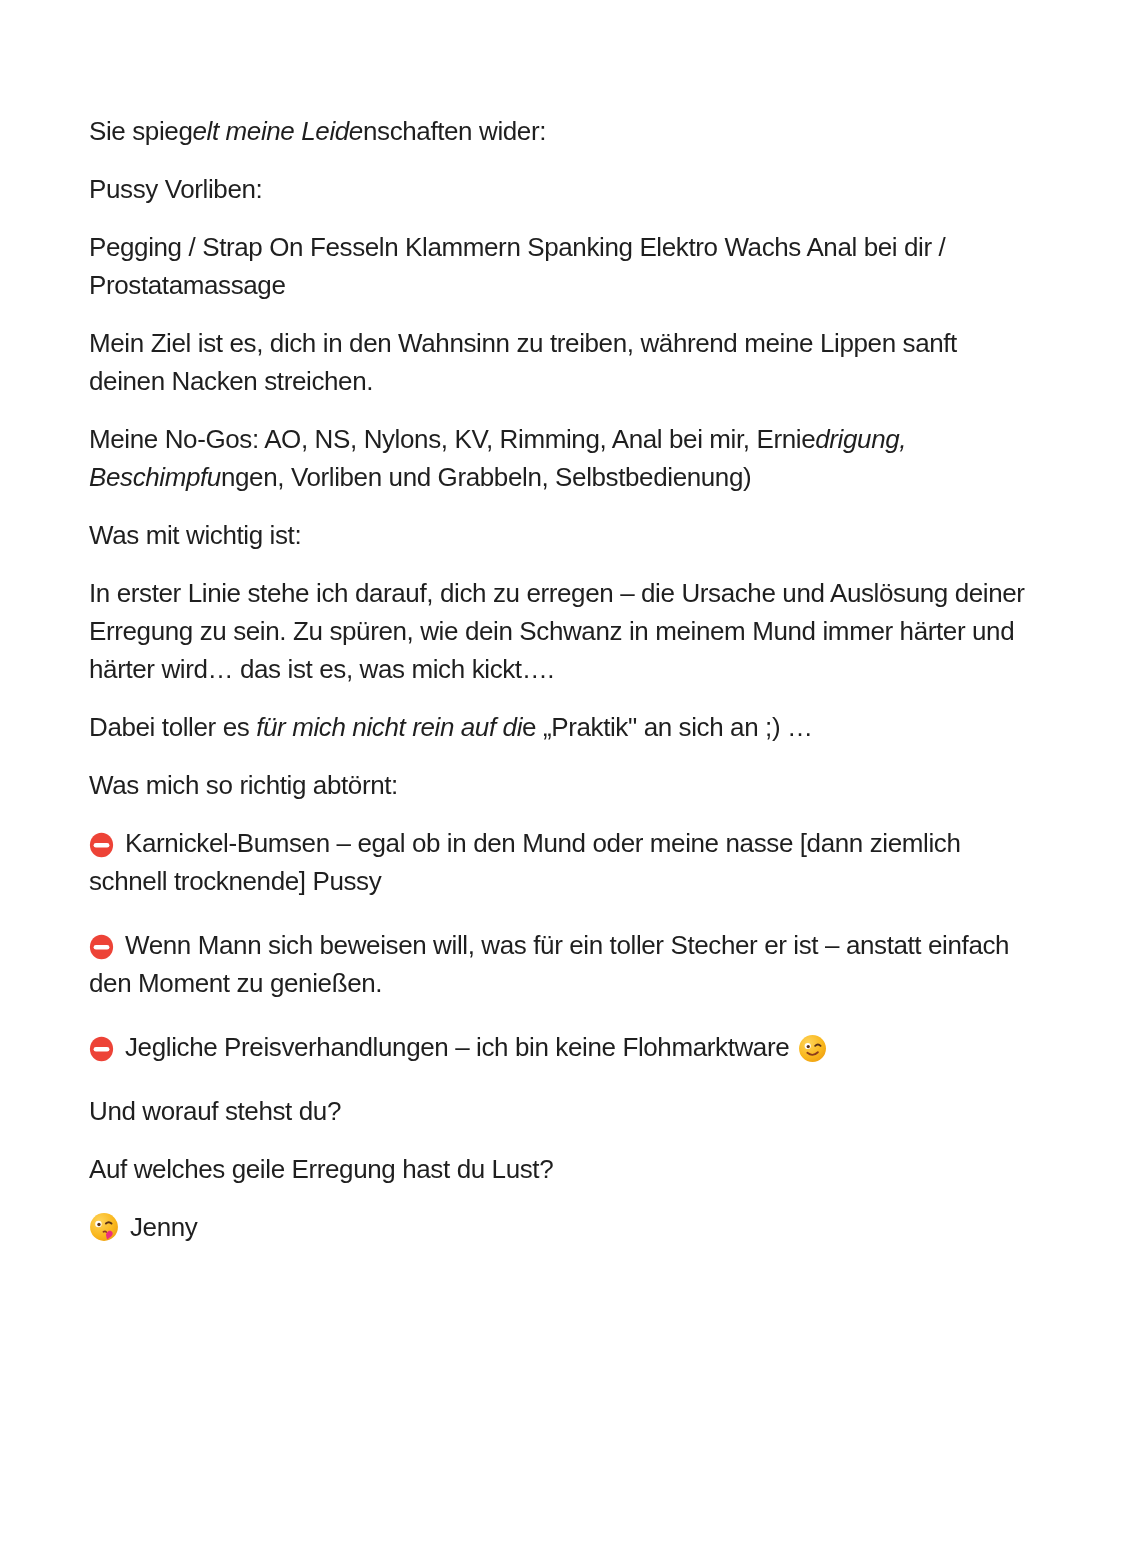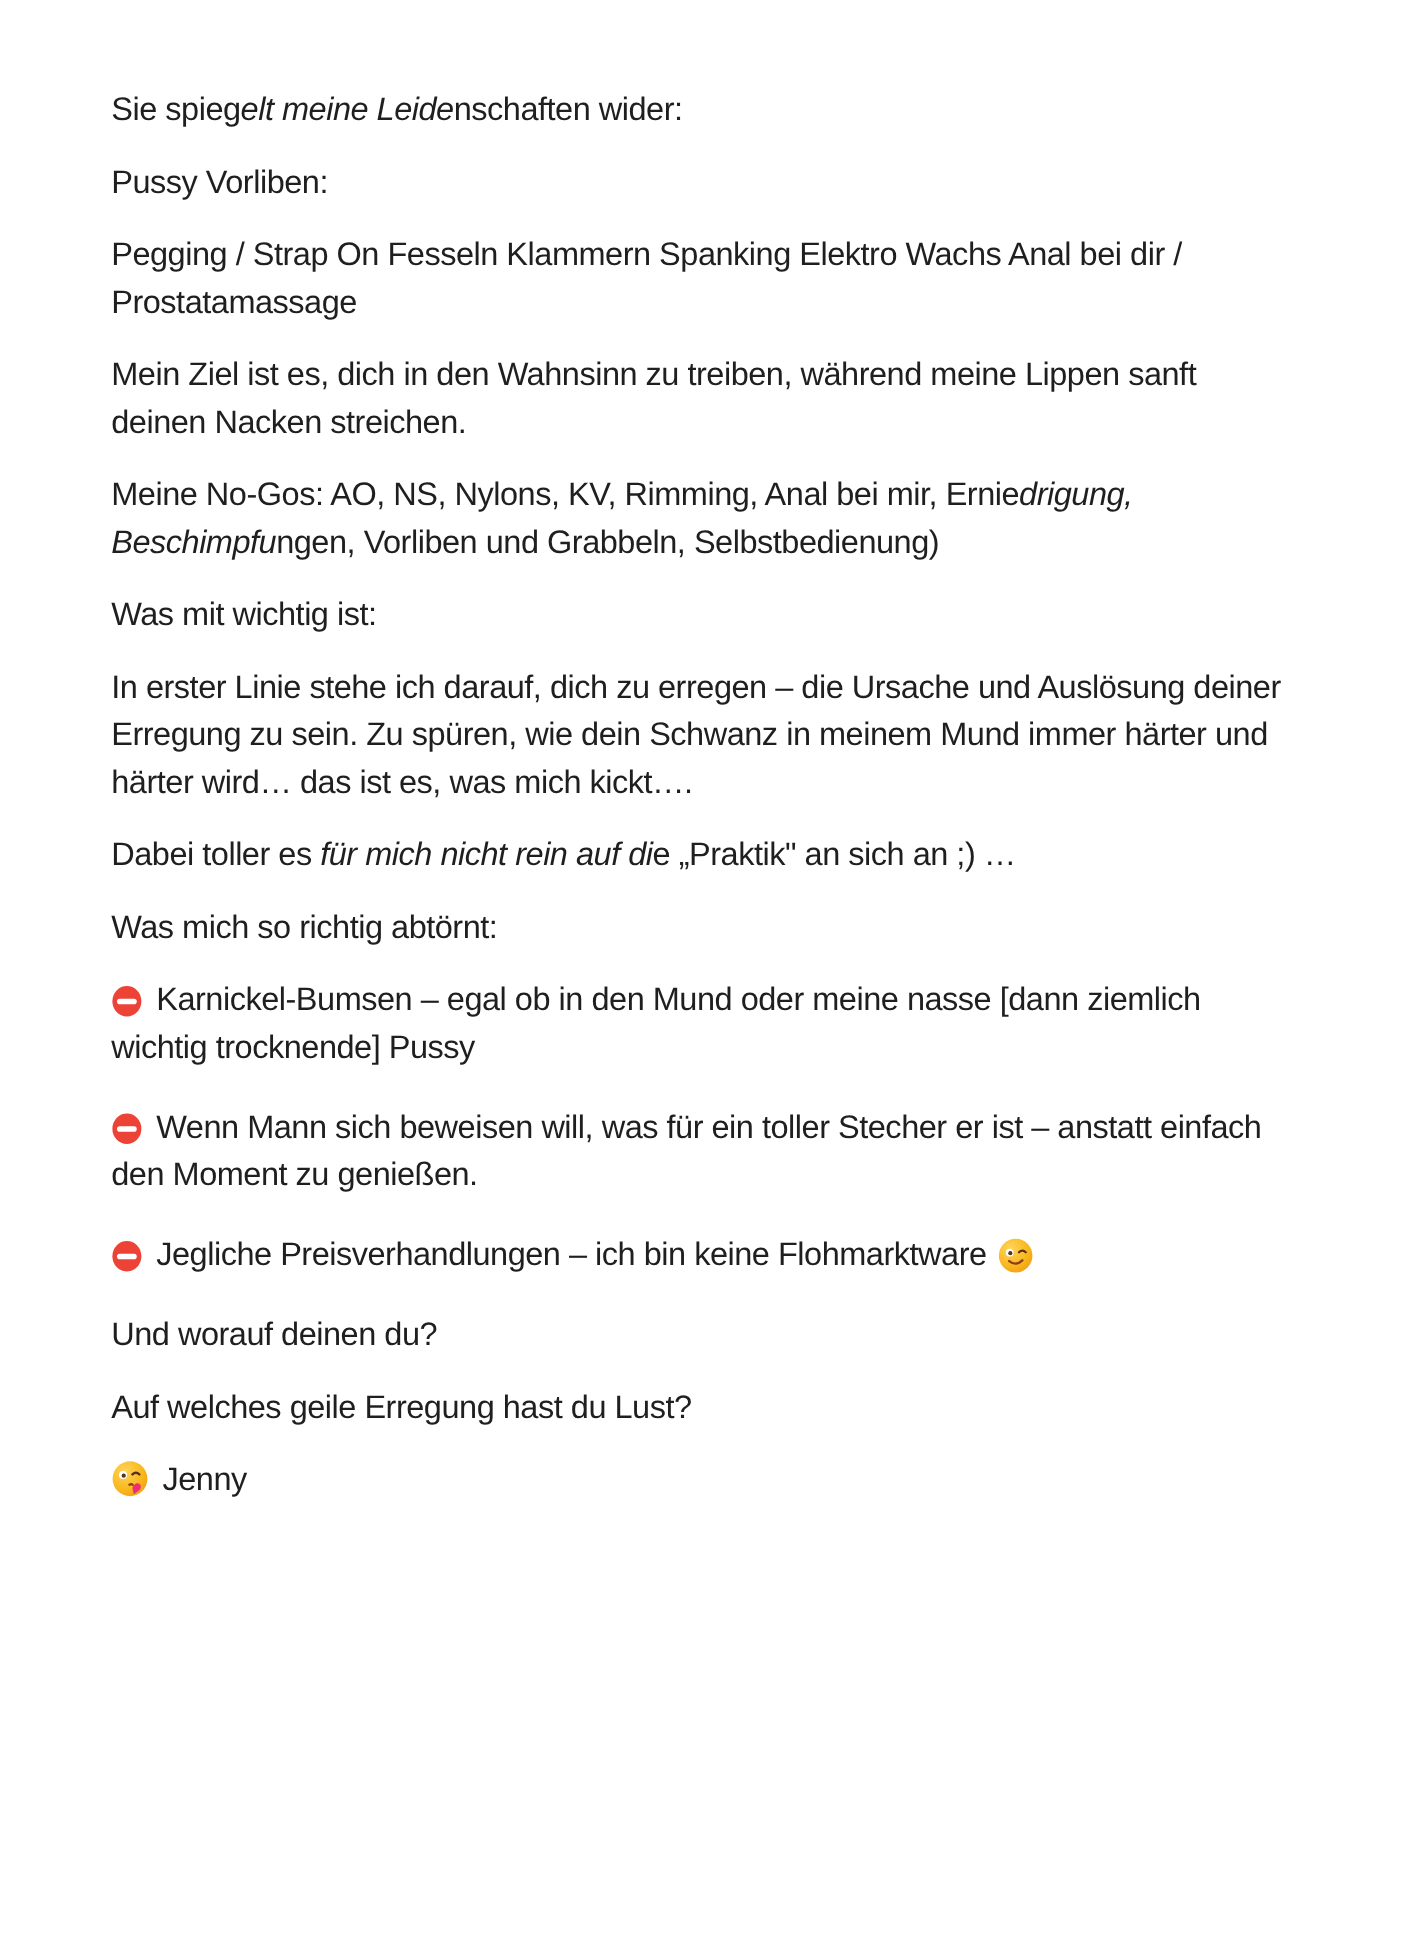--- a/index.html
+++ b/index.html
@@ -8,21 +8,21 @@
     height: 1567px;
     background: #ffffff;
     font-family: "Liberation Sans", "DejaVu Sans", sans-serif;
     color: #1f1f1f;
     overflow: hidden;
   }
   .page {
     box-sizing: border-box;
     width: 1124px;
     height: 1567px;
-    padding: 68px 89px 0 89px;
+    padding: 112px 89px 0 89px;
   }
   .para {
     margin: 0 0 20px 0;
     font-size: 26px;
     line-height: 38px;
     letter-spacing: -0.015em;
     max-width: 950px;
   }
   .para .it { font-style: italic; }
   .bullet { margin: 6px 0 26px 0; }
@@ -45,21 +45,21 @@
       <p class="para"><span>Pegging / Strap On Fesseln Klammern Spanking Elektro Wachs Anal bei dir / Prostatamassage</span></p>
       <p class="para"><span>Mein Ziel ist es, dich in den Wahnsinn zu treiben, während meine Lippen sanft deinen Nacken streichen.</span></p>
       <p class="para"><span>Meine No-Gos: AO, NS, Nylons, KV, Rimming, Anal bei mir, Ernie</span><span class="it">drigung, Beschimpfu</span><span>ngen, Vorliben und Grabbeln, Selbstbedienung)</span></p>
       <p class="para"><span>Was mit wichtig ist:</span></p>
       <p class="para"><span>In erster Linie stehe ich darauf, dich zu erregen – die Ursache und Auslösung deiner Erregung zu sein. Zu spüren, wie dein Schwanz in meinem Mund immer härter und härter wird… das ist es, was mich kickt….</span></p>
       <p class="para"><span>Dabei toller es </span><span class="it">für mich nicht rein auf di</span><span>e „Praktik" an sich an ;) …</span></p>
       <p class="para"><span>Was mich so richtig abtörnt:</span></p>
       <p class="para bullet"><span class="icon lead-icon"><svg width="25" height="26" viewBox="0 0 25 26">
             <ellipse cx="12.5" cy="13" rx="11.6" ry="12.2" fill="#ed4337"></ellipse>
             <rect x="4.6" y="10.9" width="15.8" height="4.5" rx="2.25" fill="#ffffff"></rect>
-          </svg></span><span>Karnickel-Bumsen – egal ob in den Mund oder meine nasse [dann ziemlich wichtig trocknende] Pussy</span></p>
+          </svg></span><span>Karnickel-Bumsen – egal ob in den Mund oder meine nasse [dann ziemlich schnell trocknende] Pussy</span></p>
       <p class="para bullet"><span class="icon lead-icon"><svg width="25" height="26" viewBox="0 0 25 26">
             <ellipse cx="12.5" cy="13" rx="11.6" ry="12.2" fill="#ed4337"></ellipse>
             <rect x="4.6" y="10.9" width="15.8" height="4.5" rx="2.25" fill="#ffffff"></rect>
           </svg></span><span>Wenn Mann sich beweisen will, was für ein toller Stecher er ist – anstatt einfach den Moment zu genießen.</span></p>
       <p class="para bullet"><span class="icon lead-icon"><svg width="25" height="26" viewBox="0 0 25 26">
             <ellipse cx="12.5" cy="13" rx="11.6" ry="12.2" fill="#ed4337"></ellipse>
             <rect x="4.6" y="10.9" width="15.8" height="4.5" rx="2.25" fill="#ffffff"></rect>
           </svg></span><span>Jegliche Preisverhandlungen – ich bin keine Flohmarktware</span><span class="icon trail-icon"><svg width="29" height="29" viewBox="0 0 28 28">
             <defs>
               <radialGradient id="gw" cx="35%" cy="30%" r="80%">
@@ -67,21 +67,21 @@
                 <stop offset="65%" stop-color="#f9b71d"></stop>
                 <stop offset="100%" stop-color="#ef9f10"></stop>
               </radialGradient>
             </defs>
             <circle cx="14" cy="14" r="13" fill="url(#gw)"></circle>
             <circle cx="9.4" cy="11.6" r="3" fill="#ffffff"></circle>
             <circle cx="9.9" cy="12.1" r="1.6" fill="#5b3217"></circle>
             <path d="M16.6 11.4 q2.6 -2.6 5.2 0" stroke="#5b3217" stroke-width="1.8" fill="none" stroke-linecap="round"></path>
             <path d="M9 18.2 q5.2 4.2 10.2 -0.6" stroke="#8c3d1c" stroke-width="1.8" fill="none" stroke-linecap="round"></path>
           </svg></span></p>
-      <p class="para"><span>Und worauf deinen du?</span></p>
+      <p class="para"><span>Und worauf stehst du?</span></p>
       <p class="para"><span>Auf welches geile Erregung hast du Lust?</span></p>
       <p class="para signature"><span class="icon lead-icon"><svg width="30" height="30" viewBox="0 0 28 28">
             <defs>
               <radialGradient id="gk" cx="35%" cy="30%" r="80%">
                 <stop offset="0%" stop-color="#ffd45a"></stop>
                 <stop offset="65%" stop-color="#f9b71d"></stop>
                 <stop offset="100%" stop-color="#ef9f10"></stop>
               </radialGradient>
             </defs>
             <circle cx="14" cy="14" r="13" fill="url(#gk)"></circle>

